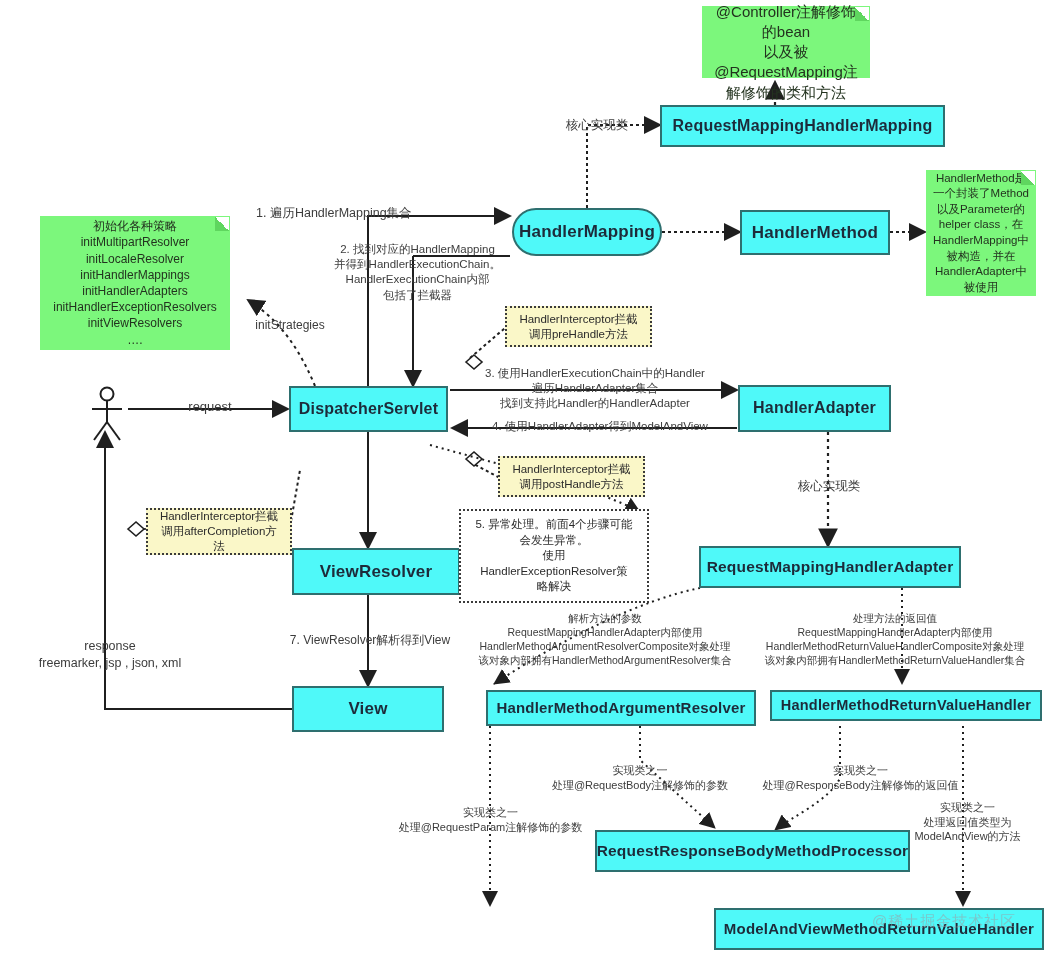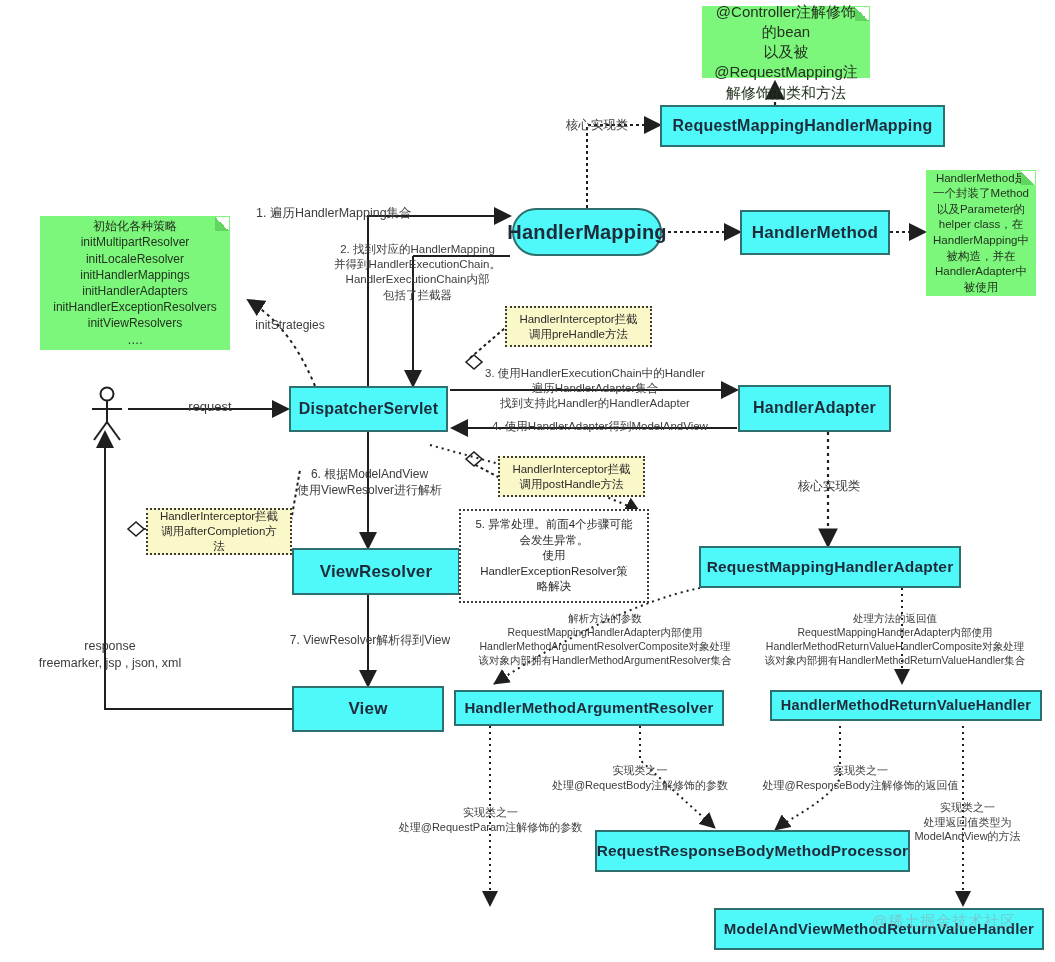--- a/index.html
+++ b/index.html
@@ -199,21 +199,21 @@
 会发生异常。
 使用
 HandlerExceptionResolver策
 略解决</span>
   </div>
 
   <div class="clsbox" style="left:660px;top:105px;width:285px;height:42px;font-size:16px;">
     <span>RequestMappingHandlerMapping</span>
   </div>
 
-  <div class="clsbox" style="left:512px;top:208px;width:150px;height:48px;font-size:20px;border-radius:24px;">
+  <div class="clsbox" style="left:512px;top:208px;width:150px;height:48px;font-size:17px;border-radius:24px;">
     <span>HandlerMapping</span>
   </div>
 
   <div class="clsbox" style="left:740px;top:210px;width:150px;height:45px;font-size:17px;">
     <span>HandlerMethod</span>
   </div>
 
   <div class="clsbox" style="left:289px;top:386px;width:159px;height:46px;font-size:16px;">
     <span>DispatcherServlet</span>
   </div>
@@ -227,21 +227,21 @@
   </div>
 
   <div class="clsbox" style="left:292px;top:548px;width:168px;height:47px;font-size:17px;">
     <span>ViewResolver</span>
   </div>
 
   <div class="clsbox" style="left:292px;top:686px;width:152px;height:46px;font-size:17px;">
     <span>View</span>
   </div>
 
-  <div class="clsbox" style="left:454px;top:690px;width:270px;height:36px;font-size:15px;">
+  <div class="clsbox" style="left:486px;top:690px;width:270px;height:36px;font-size:15px;">
     <span>HandlerMethodArgumentResolver</span>
   </div>
 
   <div class="clsbox" style="left:770px;top:690px;width:272px;height:31px;font-size:14.5px;">
     <span>HandlerMethodReturnValueHandler</span>
   </div>
 
   <div class="clsbox" style="left:595px;top:830px;width:315px;height:42px;font-size:15.5px;">
     <span>RequestResponseBodyMethodProcessor</span>
   </div>
@@ -266,22 +266,20 @@
 并得到HandlerExecutionChain。
 HandlerExecutionChain内部
 包括了拦截器</div>
 
   <div class="lbl" style="left:470px;top:366px;width:250px;font-size:11.5px;">3. 使用HandlerExecutionChain中的Handler
 遍历HandlerAdapter集合
 找到支持此Handler的HandlerAdapter</div>
 
   <div class="lbl" style="left:475px;top:419px;width:250px;font-size:11.5px;">4. 使用HandlerAdapter得到ModelAndView</div>
 
-  <div class="lbl" style="left:272px;top:467px;width:195px;font-size:12px;">6. 根据ModelAndView
-使用ViewResolver进行解析</div>
 
   <div class="lbl" style="left:275px;top:633px;width:190px;font-size:12px;">7. ViewResolver解析得到View</div>
 
   <div class="lbl" style="left:784px;top:478px;width:90px;font-size:12.5px;">核心实现类</div>
 
   <div class="lbl" style="left:440px;top:612px;width:330px;font-size:10.5px;">解析方法的参数
 RequestMappingHandlerAdapter内部使用
 HandlerMethodArgumentResolverComposite对象处理
 该对象内部拥有HandlerMethodArgumentResolver集合</div>
 

